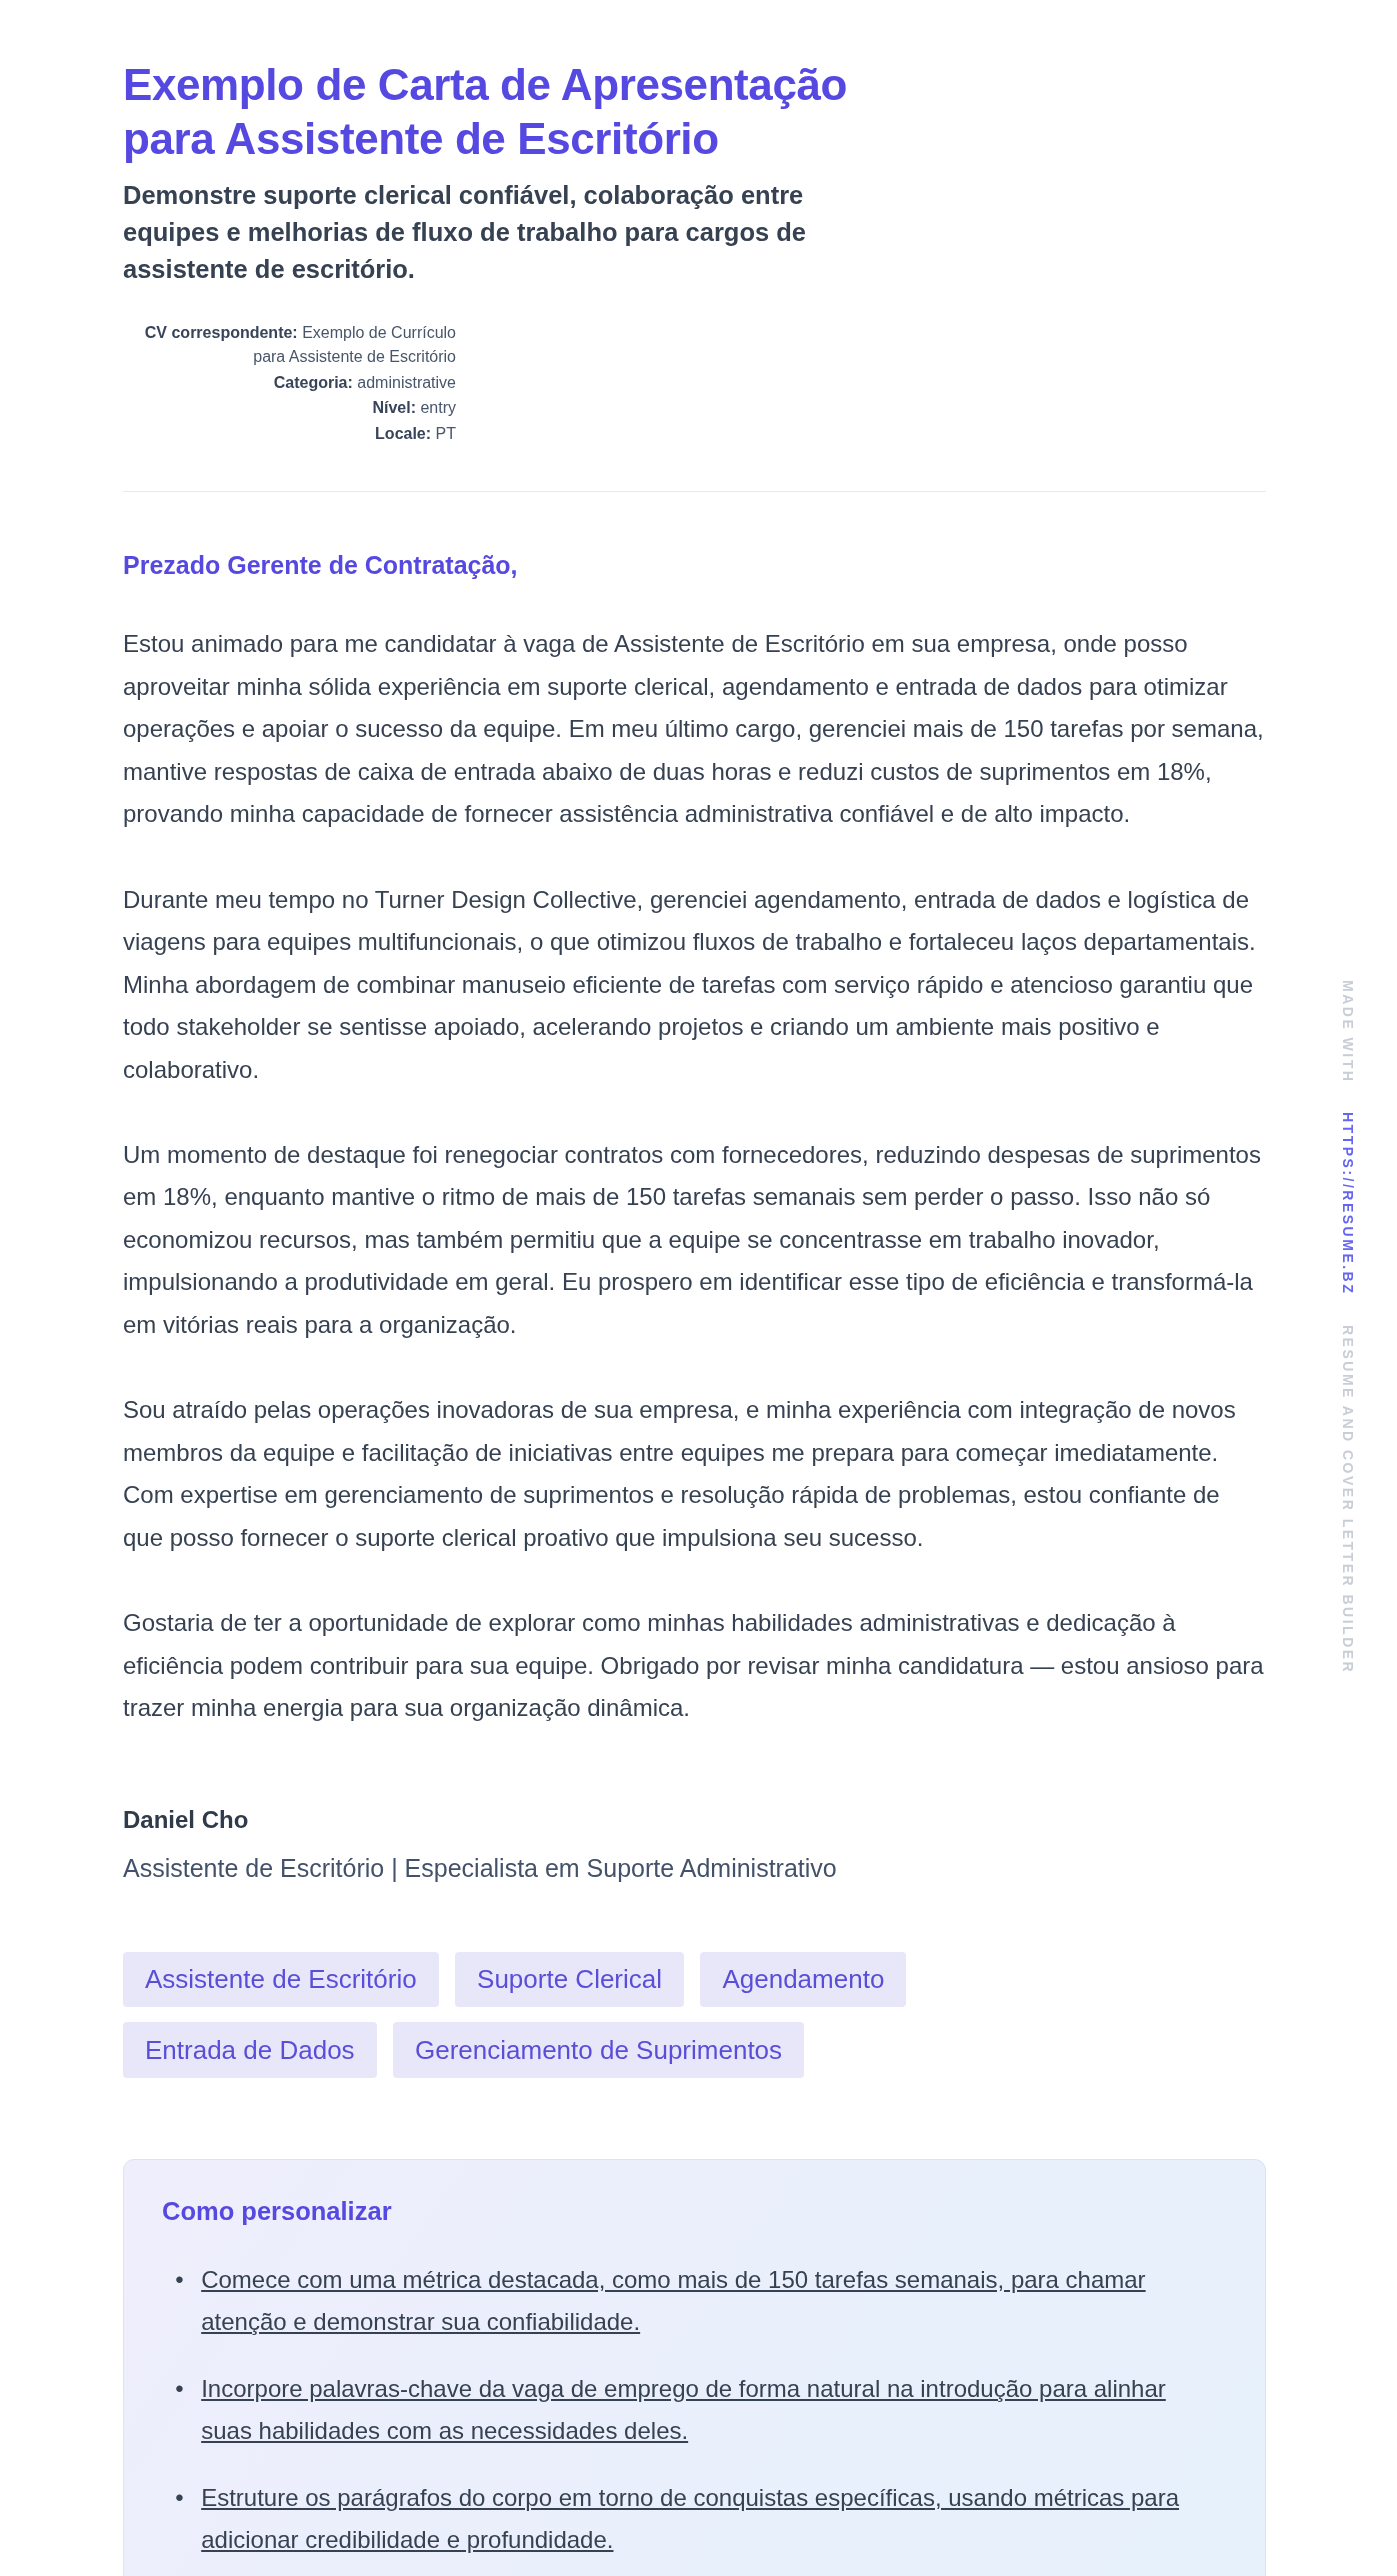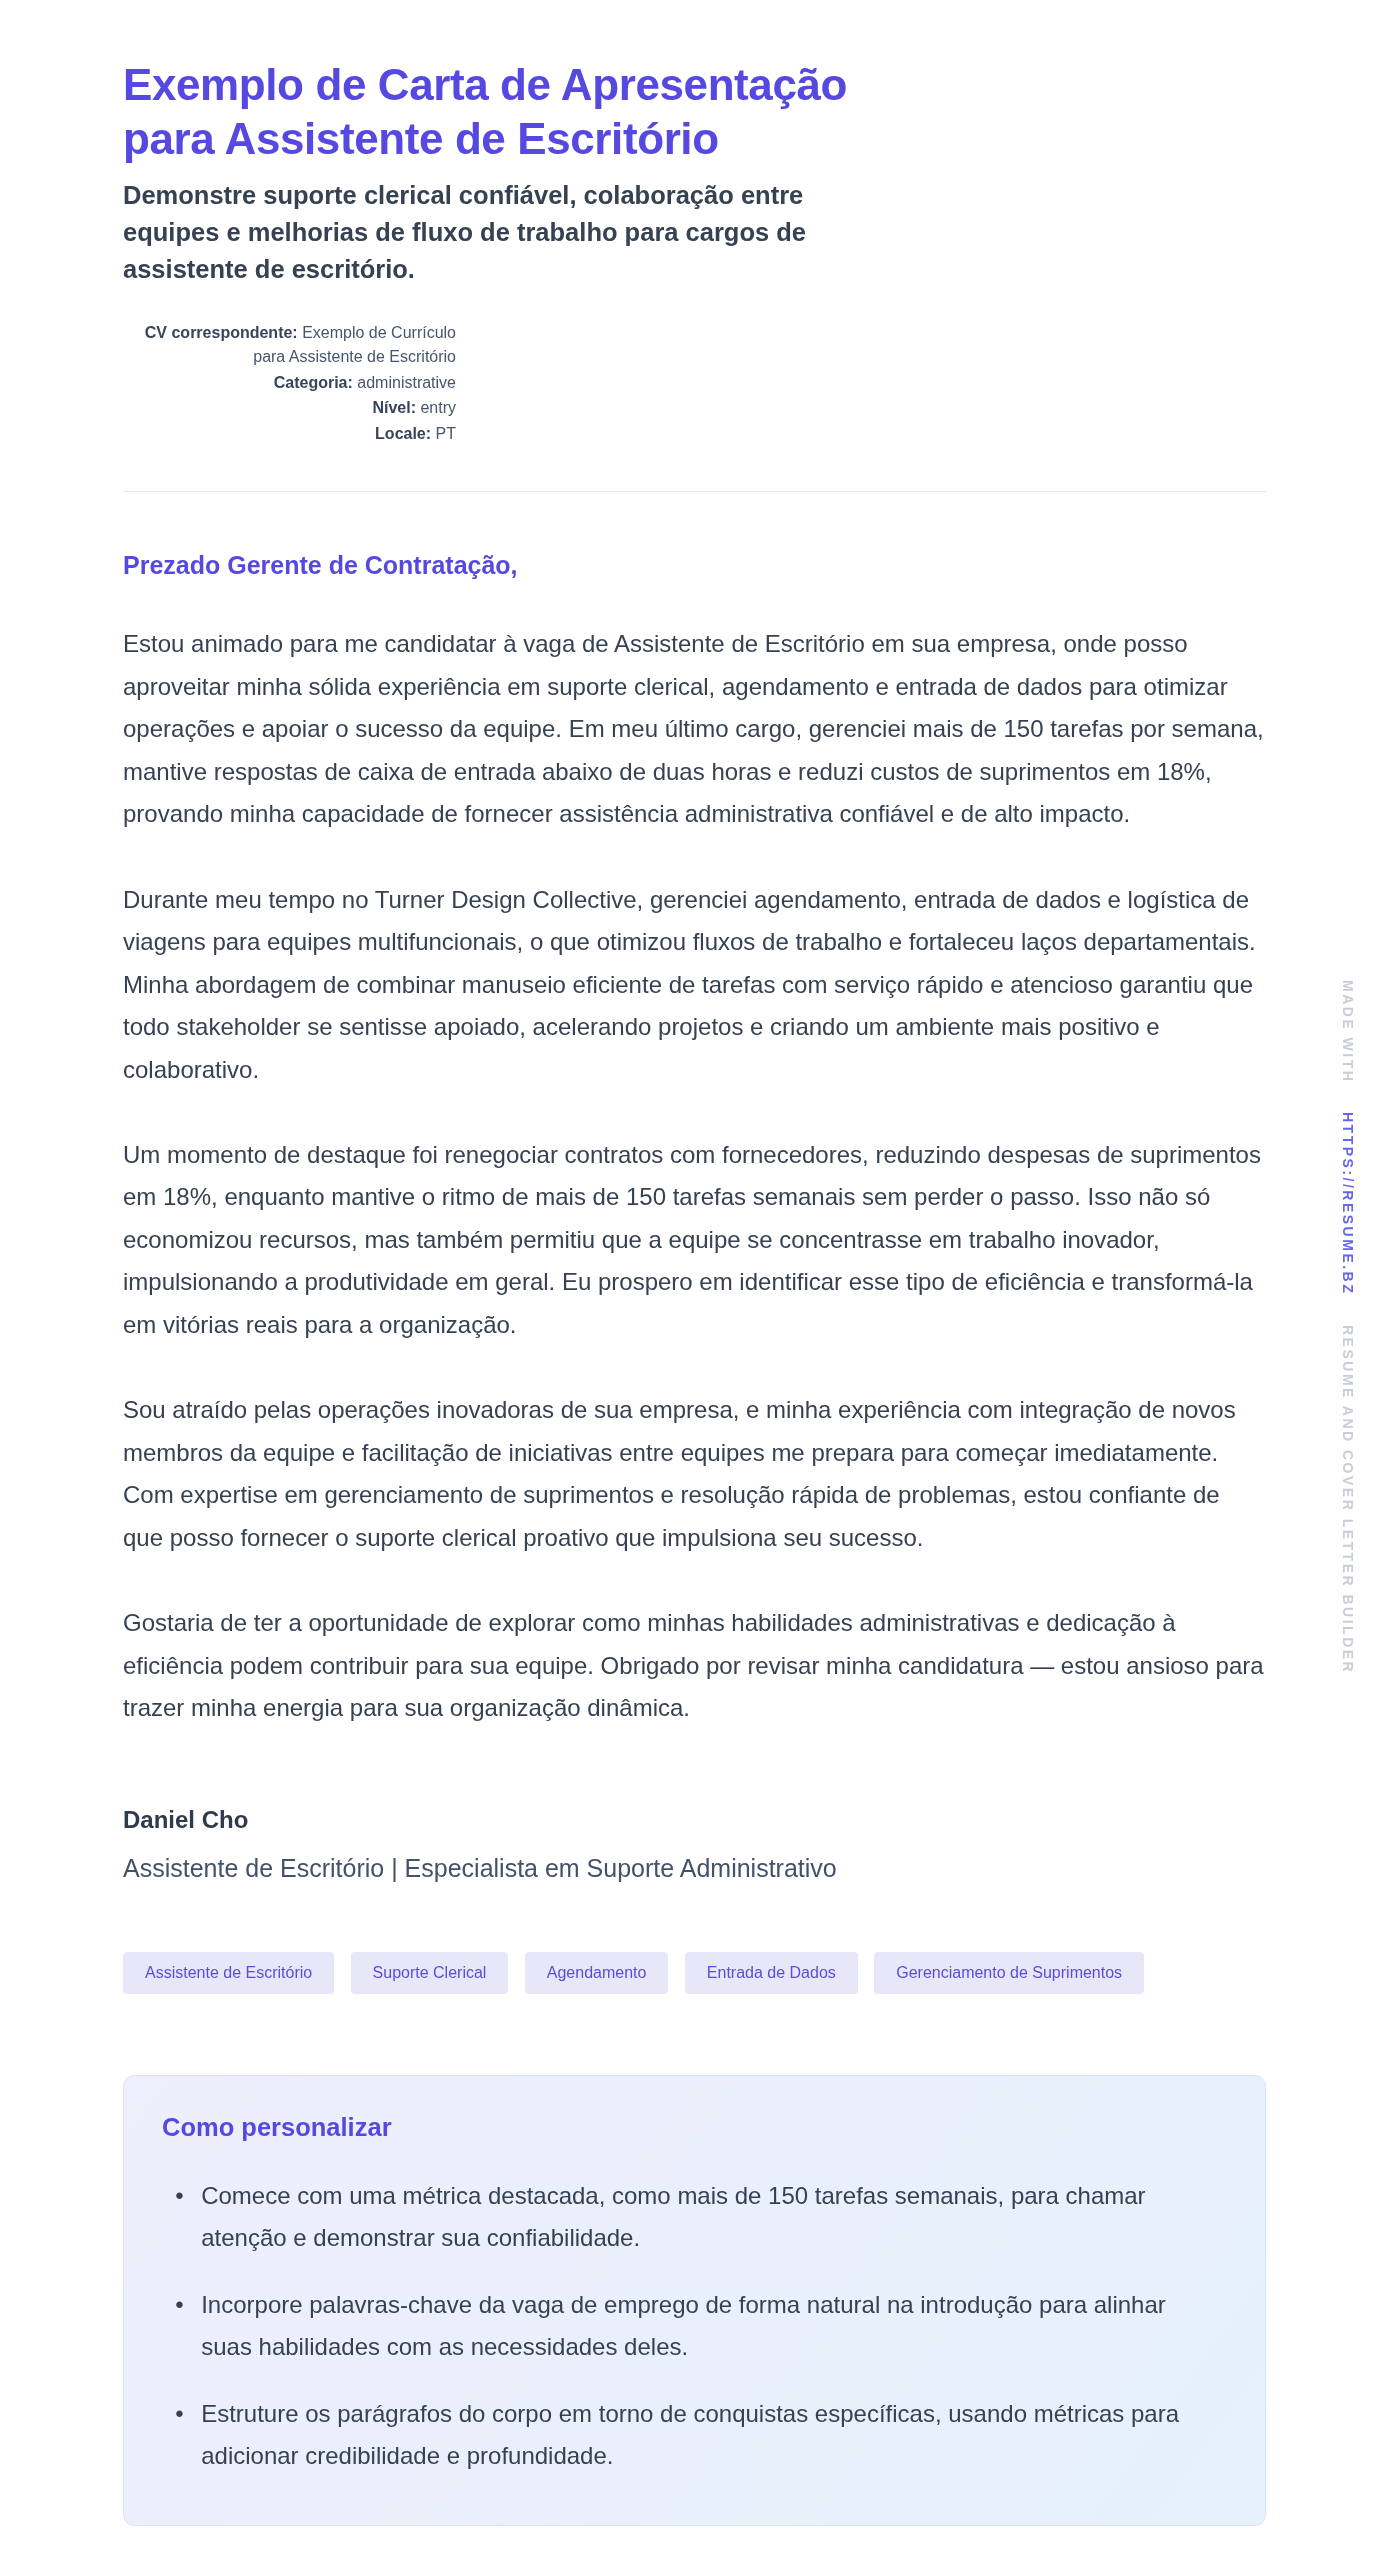--- a/index.html
+++ b/index.html
@@ -93,21 +93,21 @@
   .tags {
     margin-top: 69px;
     display: flex;
     flex-wrap: wrap;
     gap: 15px 16.4px;
     max-width: 1027px;
   }
   .tag {
     background: #e8e7fa;
     color: #5a4ed8;
-    font-size: 16px;
+    font-size: 26px;
     padding: 12.3px 22px;
     border-radius: 4.1px;
     white-space: nowrap;
     cursor: pointer;
   }
 
   
   .tips-box {
     margin-top: 81px;
     border: 1.6px solid #dbe3f4;
@@ -119,20 +119,21 @@
   .tips-title {
     margin: 0;
     font-size: 25.5px;
     font-weight: 700;
     color: #5649e1;
   }
   .tips-list {
     margin: 33px 0 0 0;
     padding: 0 33px 0 8.2px;
     list-style: none;
+    text-decoration: underline;
   }
   .tips-list li {
     position: relative;
     padding-left: 31px;
     font-size: 24px;
     line-height: 1.75;
     color: #364152;
     margin-bottom: 25px;
   }
   .tips-list li:last-child { margin-bottom: 0; }

